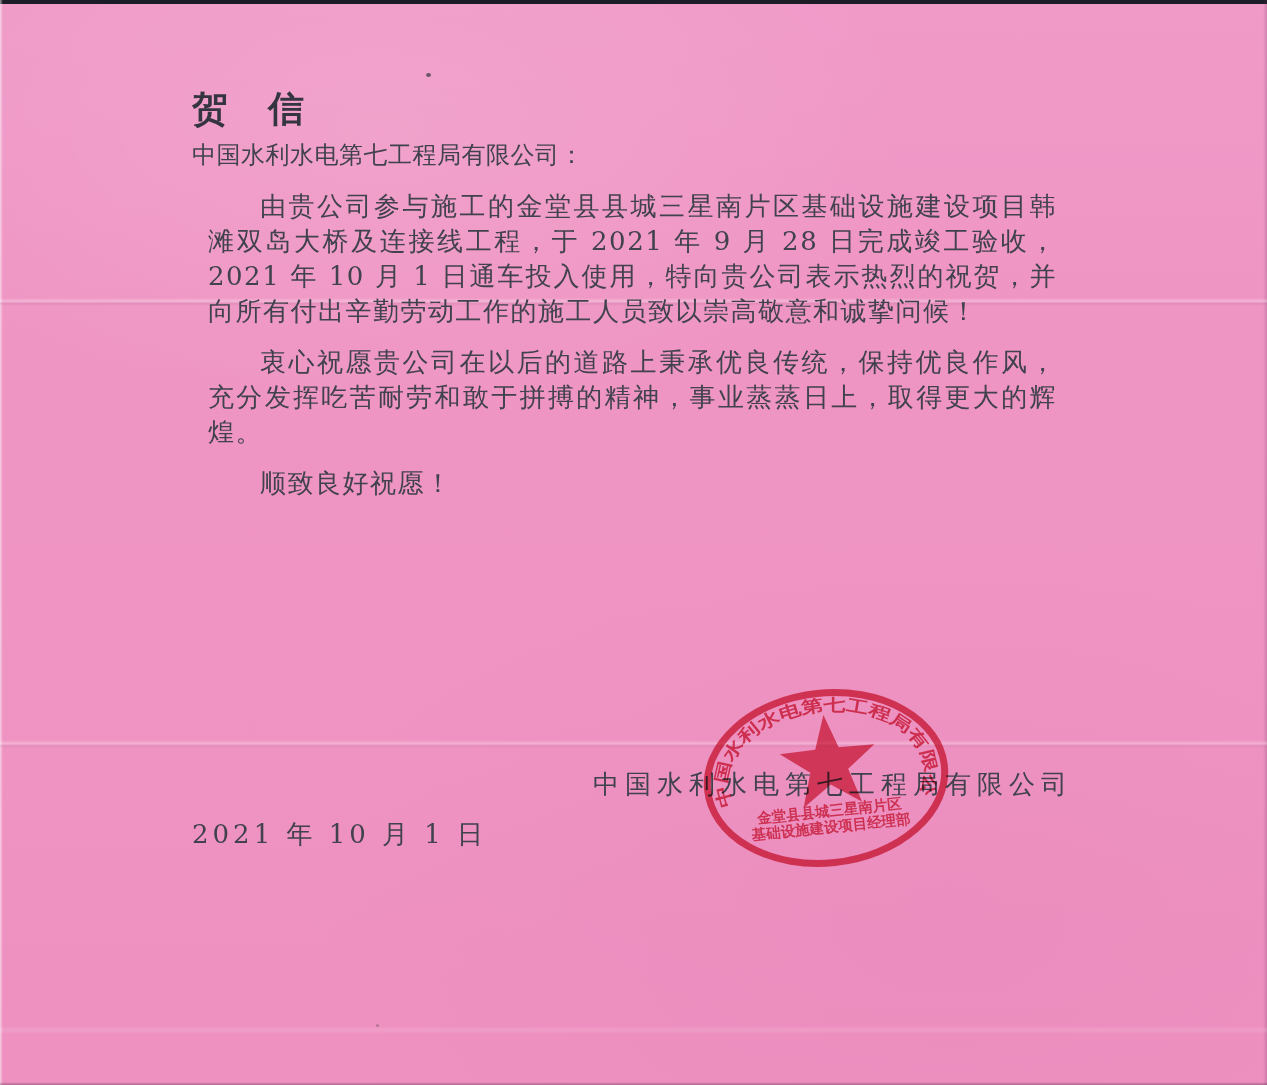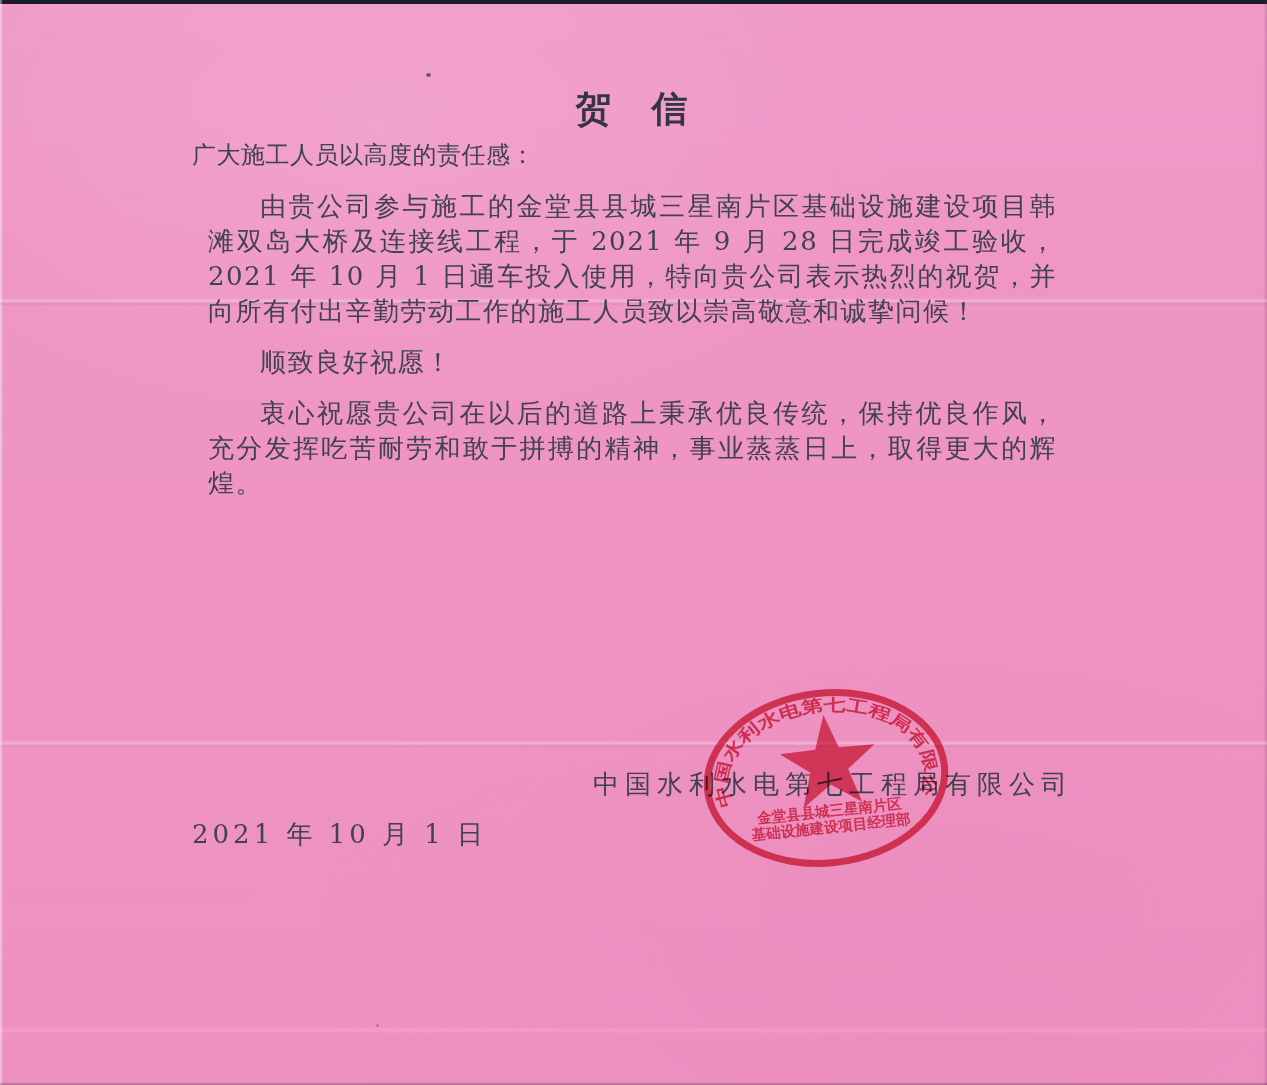--- a/index.html
+++ b/index.html
@@ -37,21 +37,21 @@
   
   .letter {
     position:absolute; left:192px; top:88px; width:881px;
     color:#41424d;
     font-size:26px; line-height:35px;
     letter-spacing:1.5px;
     text-align:justify;
   }
   .letter-title {
     margin:0 0 10px 0;
-    text-align:center;
+    text-align:left;
     font-size:36px; line-height:40px;
     font-weight:600;
     color:#343540;
     letter-spacing:2px;
   }
   .salutation { margin:0; text-indent:0; font-size:24px; letter-spacing:0.5px; }
   .para { margin:16px; text-indent:2em; }
   .para-closing { text-indent:2em; }
 
   .sig-block { position:absolute; left:192px; top:766px; width:881px; color:#41424d; }
@@ -79,24 +79,24 @@
   <div class="edge-bottom"></div>
 
   <div class="crease crease-a"></div>
   <div class="crease crease-b"></div>
   <div class="crease crease-c"></div>
   <div class="speck speck-1"></div>
   <div class="speck speck-2"></div>
 
   <div class="letter">
     <h1 class="letter-title">贺　信</h1>
-    <p class="salutation">广大施工人员以高度的责任感：</p>
+    <p class="salutation">中国水利水电第七工程局有限公司：</p>
     <p class="para">由贵公司参与施工的金堂县县城三星南片区基础设施建设项目韩滩双岛大桥及连接线工程，于 2021 年 9 月 28 日完成竣工验收，2021 年 10 月 1 日通车投入使用，特向贵公司表示热烈的祝贺，并向所有付出辛勤劳动工作的施工人员致以崇高敬意和诚挚问候！</p>
+    <p class="para">衷心祝愿贵公司在以后的道路上秉承优良传统，保持优良作风，充分发挥吃苦耐劳和敢于拼搏的精神，事业蒸蒸日上，取得更大的辉煌。</p>
     <p class="para para-closing">顺致良好祝愿！</p>
-    <p class="para">衷心祝愿贵公司在以后的道路上秉承优良传统，保持优良作风，充分发挥吃苦耐劳和敢于拼搏的精神，事业蒸蒸日上，取得更大的辉煌。</p>
   </div>
 
   <div class="sig-block">
     <p class="sig-line">中国水利水电第七工程局有限公司</p>
     <p class="date-line">2021 年 10 月 1 日</p>
   </div>
 
   <svg class="seal" viewBox="0 0 260 200" xmlns="http://www.w3.org/2000/svg">
     <g transform="rotate(-6 130 100)" fill="none">
       <ellipse cx="130" cy="100" rx="119" ry="85" stroke="#d8344e" stroke-width="7" opacity="0.9"></ellipse>

